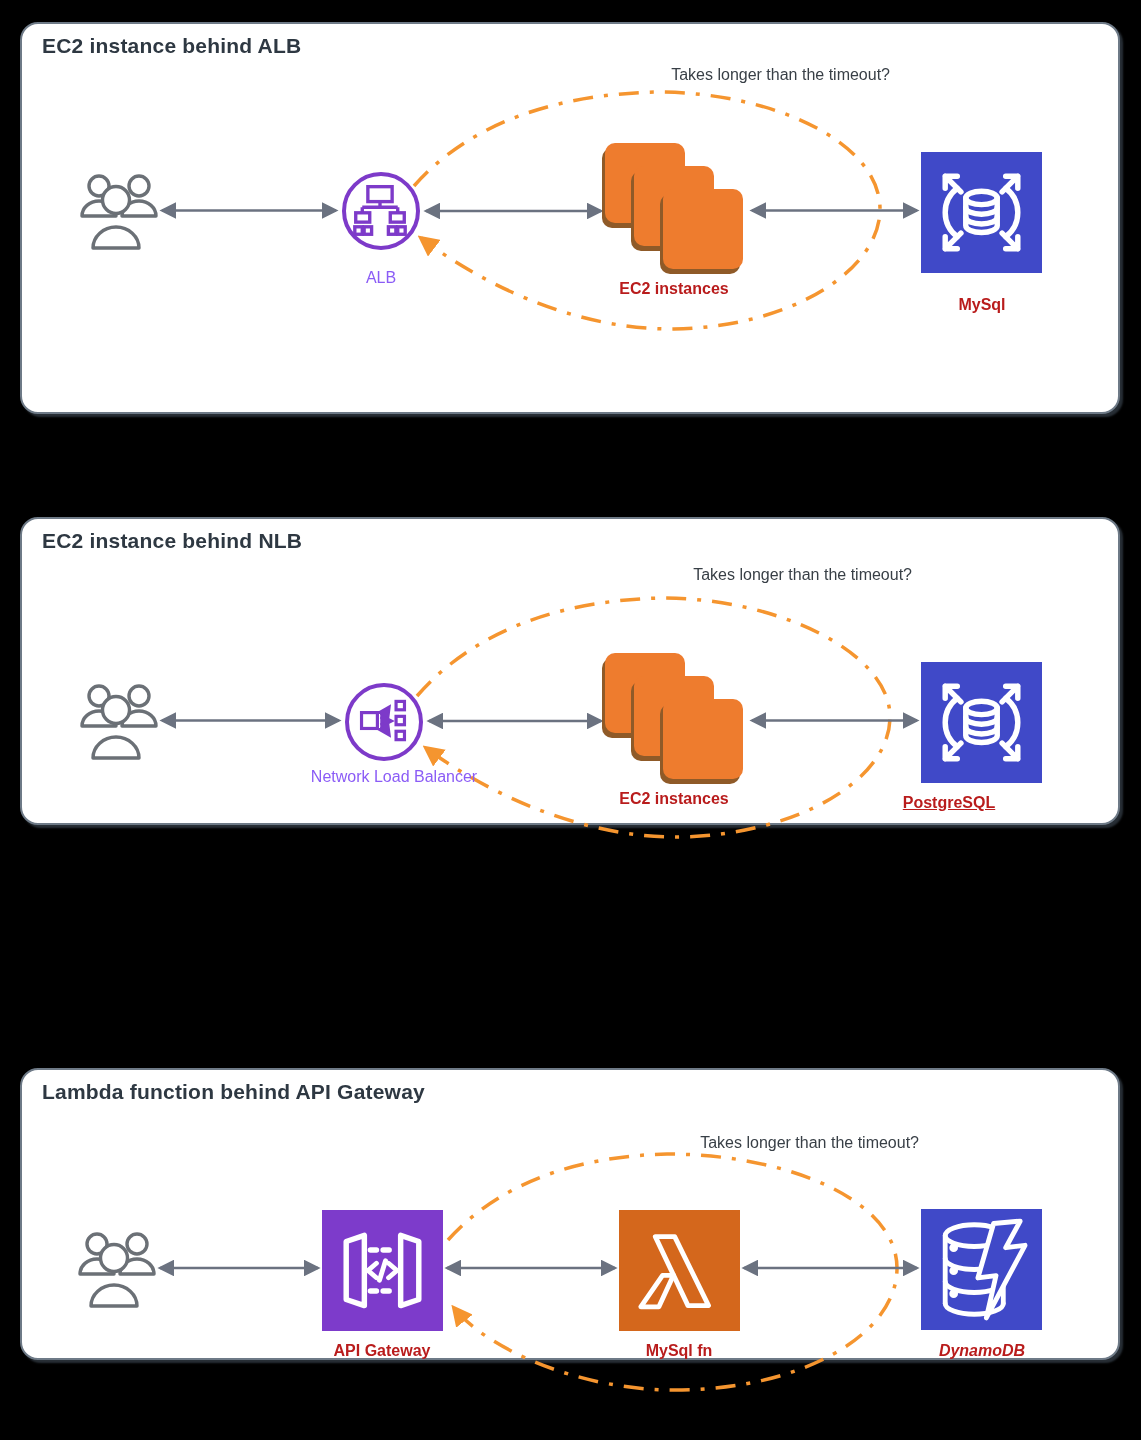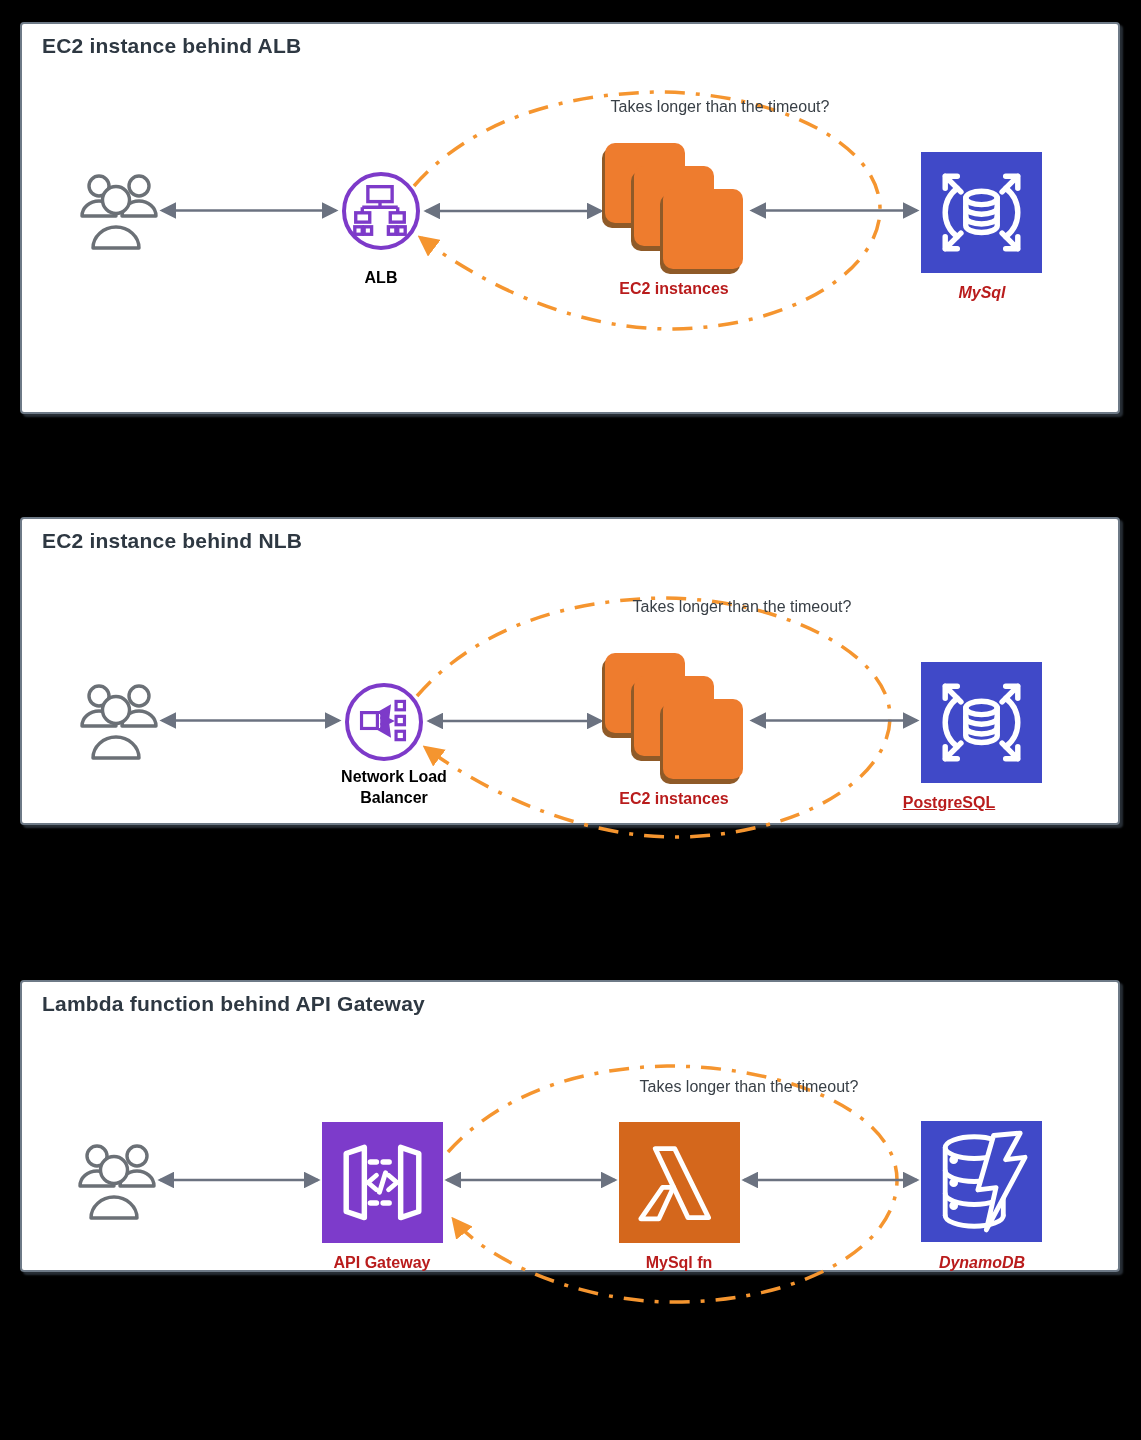--- a/index.html
+++ b/index.html
@@ -4,37 +4,37 @@
 <style>
   html,body{margin:0;padding:0;}
   body{
     width:1141px;height:1440px;position:relative;
     background:#000;
     font-family:"Liberation Sans", sans-serif;
     overflow:hidden;
   }
   .panel{
     position:absolute;left:20px;width:1100px;
-    background:#fff;border:2px solid #6e7a87;border-radius:4px;
+    background:#fff;border:2px solid #6e7a87;border-radius:18px;
     box-shadow:3px 3px 2px rgba(60,70,82,.65);
     box-sizing:border-box;
   }
   .panel-title{
     position:absolute;left:20px;top:10px;
     font-size:21px;font-weight:700;color:#2e3842;letter-spacing:.2px;
   }
   .annotation{
-    position:absolute;width:340px;text-align:center;
-    font-size:16px;color:#383f46;margin-top:32px;
+    position:absolute;width:340px;text-align:right;
+    font-size:16px;color:#383f46;
   }
   .node-label{
     position:absolute;width:170px;text-align:center;
     font-size:16px;font-weight:700;color:#b91c1c;line-height:21px;
   }
-  .node-label.regular{font-weight:700;color:#000000;}
+  .node-label.regular{font-weight:400;color:#8b5cf6;}
   .conn{position:absolute;left:0;top:0;pointer-events:none;}
   .icon-box{position:absolute;}
   .sq-node{position:absolute;width:121px;height:121px;}
   .sq-node svg{position:absolute;inset:0;}
   .circle-node{
     position:absolute;width:78px;height:78px;border-radius:50%;
     border:4.5px solid #7d3ac9;background:#fff;box-sizing:border-box;
   }
   .circle-node svg{position:absolute;left:6px;top:6px;width:56px;height:56px;}
   .ec2-stack{position:absolute;width:138px;height:136px;}
@@ -112,21 +112,21 @@
       <path d="M33 67 L20 80 M20 70 L20 80 L30 80"></path>
       <path d="M67 67 L80 80 M70 80 L80 80 L80 70"></path>
       <path d="M30 30 A25 25 0 0 0 30 70"></path>
       <path d="M70 30 A25 25 0 0 1 70 70"></path>
       <ellipse cx="50" cy="38" rx="13" ry="5.5"></ellipse>
       <path d="M37 38 V61 A13 5.5 0 0 0 63 61 V38"></path>
       <path d="M37 46 A13 5.5 0 0 0 63 46"></path>
       <path d="M37 54 A13 5.5 0 0 0 63 54"></path>
     </svg>
   </div>
-  <div class="node-label" style="left:875px;top:258px;font-style:italic;">MySql</div>
+  <div class="node-label" style="left:875px;top:270px;">MySql</div>
 </section>
 
 <section class="panel" style="top:517px;height:308px;">
   <svg class="conn" width="1100" height="400">
     <path d="M395,177 C455,108 545,81 640,79 C755,79 868,133 868,198 C868,261 775,316 657,318 C550,319 452,265 404,229" fill="none" stroke="#f5952f" stroke-width="3.5" stroke-dasharray="20 11 4 11" marker-end="url(#ah-o)"></path>
     <line x1="140" y1="201.5" x2="317" y2="201.5" stroke="#6b7280" stroke-width="2.6" marker-start="url(#ah-g)" marker-end="url(#ah-g)"></line>
     <line x1="407" y1="202" x2="579" y2="202" stroke="#6b7280" stroke-width="2.6" marker-start="url(#ah-g)" marker-end="url(#ah-g)"></line>
     <line x1="730" y1="201.5" x2="895" y2="201.5" stroke="#6b7280" stroke-width="2.6" marker-start="url(#ah-g)" marker-end="url(#ah-g)"></line>
   </svg>
 
@@ -174,21 +174,21 @@
       <path d="M70 30 A25 25 0 0 1 70 70"></path>
       <ellipse cx="50" cy="38" rx="13" ry="5.5"></ellipse>
       <path d="M37 38 V61 A13 5.5 0 0 0 63 61 V38"></path>
       <path d="M37 46 A13 5.5 0 0 0 63 46"></path>
       <path d="M37 54 A13 5.5 0 0 0 63 54"></path>
     </svg>
   </div>
   <div class="node-label" style="left:842px;top:273px;text-decoration:underline;">PostgreSQL</div>
 </section>
 
-<section class="panel" style="top:980px;height:292px;padding-left:48px;">
+<section class="panel" style="top:1068px;height:292px;padding-left:48px;">
   <svg class="conn" width="1100" height="399">
     <path d="M426,170 C480,110 560,86 645,84 C765,84 875,130 875,198 C875,265 780,318 660,320 C555,322 462,276 432,238" fill="none" stroke="#f5952f" stroke-width="3.5" stroke-dasharray="20 11 4 11" marker-end="url(#ah-o)"></path>
     <line x1="138" y1="198" x2="296" y2="198" stroke="#6b7280" stroke-width="2.6" marker-start="url(#ah-g)" marker-end="url(#ah-g)"></line>
     <line x1="425" y1="198" x2="593" y2="198" stroke="#6b7280" stroke-width="2.6" marker-start="url(#ah-g)" marker-end="url(#ah-g)"></line>
     <line x1="722" y1="198" x2="895" y2="198" stroke="#6b7280" stroke-width="2.6" marker-start="url(#ah-g)" marker-end="url(#ah-g)"></line>
   </svg>
 
   <div class="panel-title">Lambda function behind API Gateway</div>
   <div class="annotation" style="left:557px;top:64px;">Takes longer than the timeout?</div>
 

